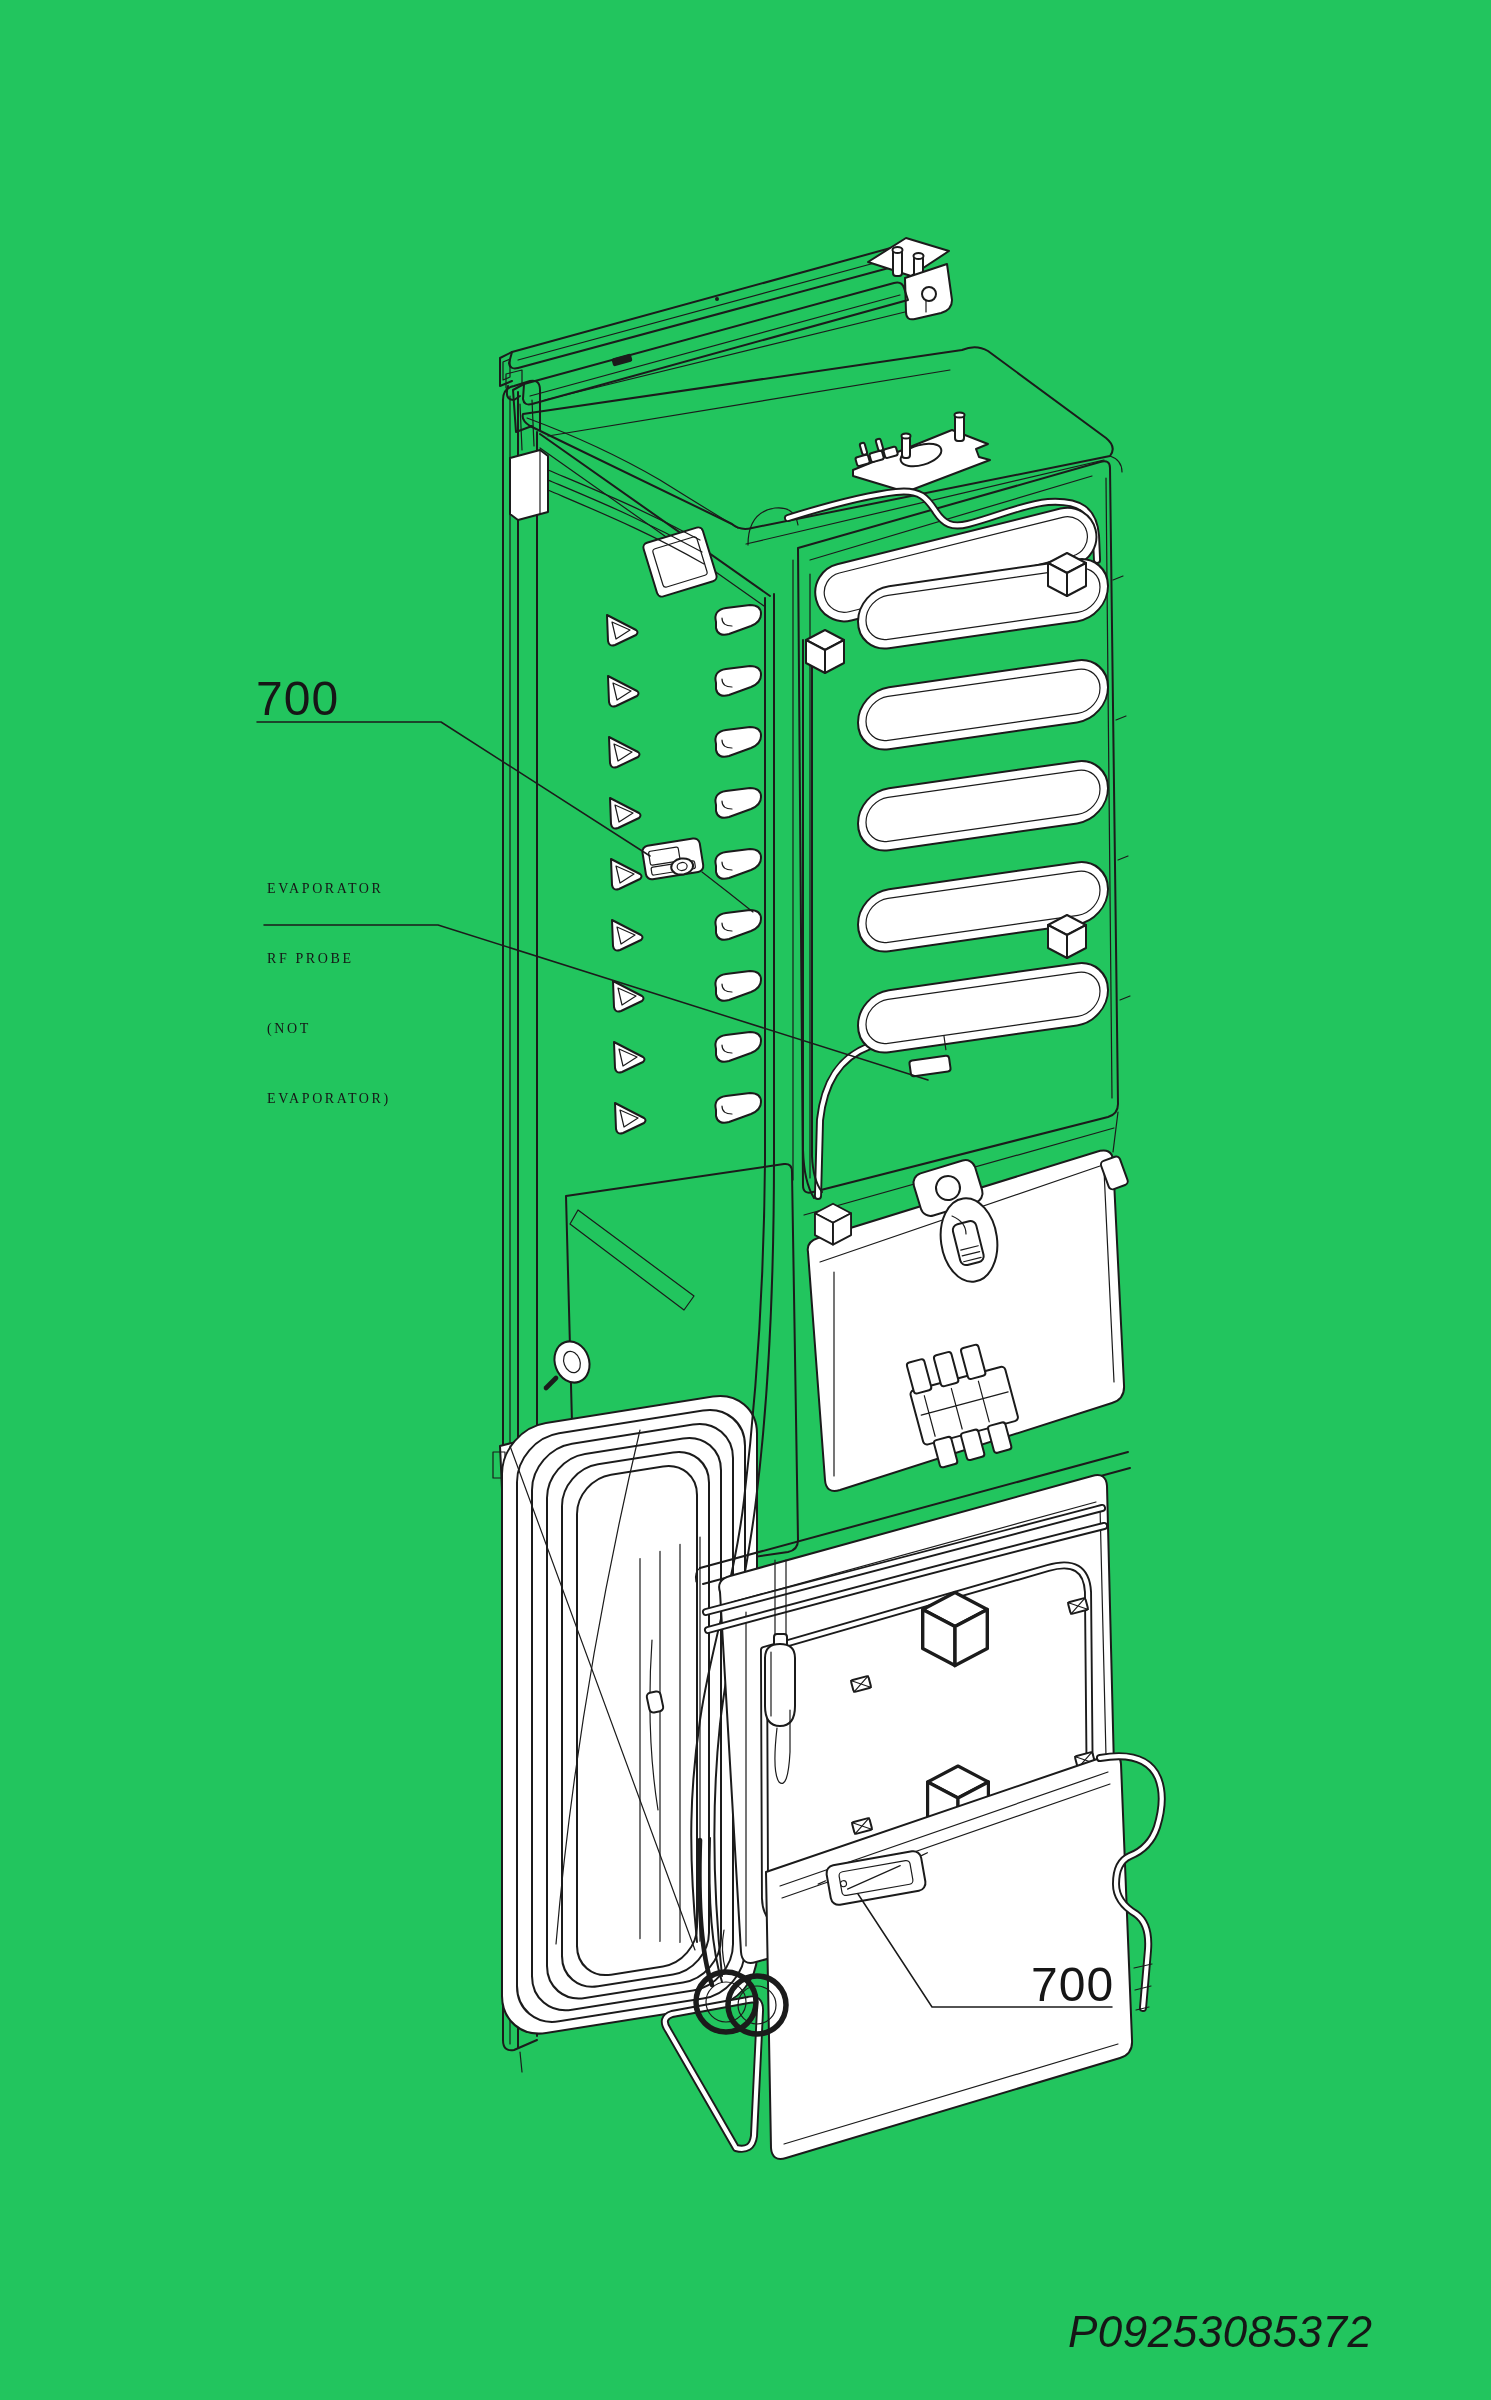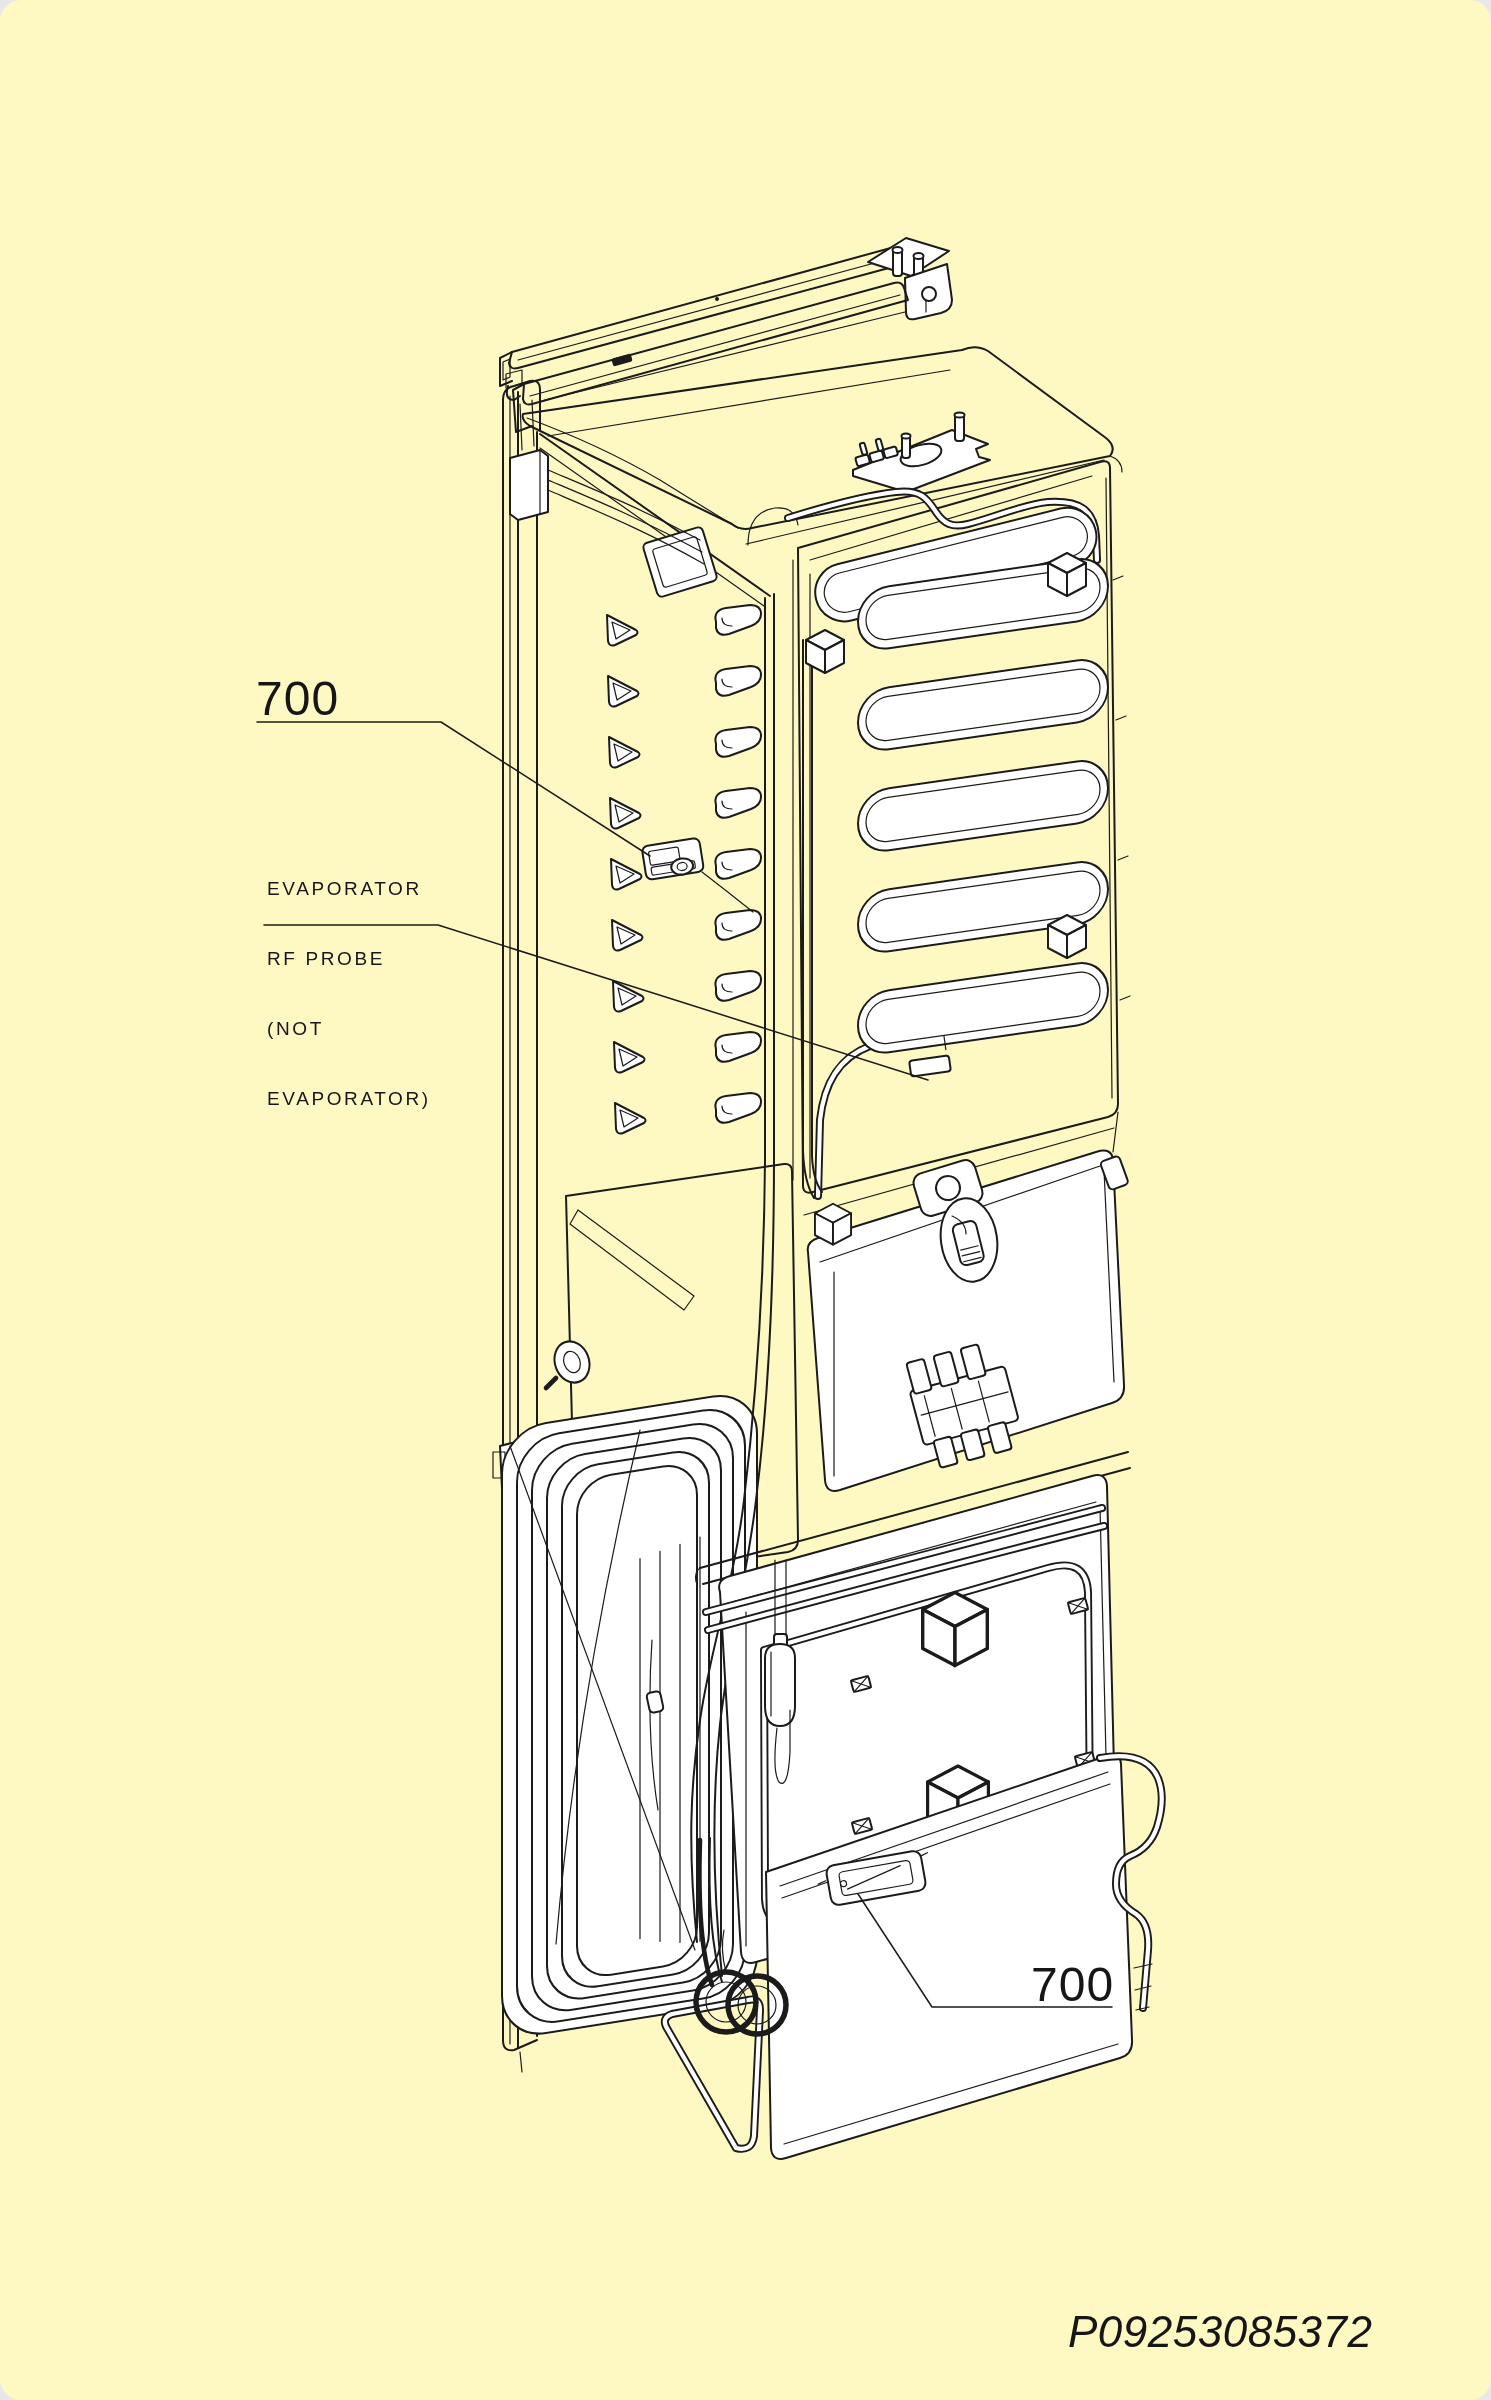--- a/index.html
+++ b/index.html
@@ -1,28 +1,28 @@
 <!DOCTYPE html>
 <html><head>
 <meta charset="utf-8">
 <style>
   html,body{margin:0;padding:0;background:#e8e8e8;}
-  .stage{position:relative;width:1491px;height:2400px;background:#fef9c3;overflow:hidden;
-         font-family:"Liberation Sans",sans-serif;color:#111;border-radius:21px;}
+  .stage{position:relative;width:1491px;height:2400px;background:#22c55e;overflow:hidden;
+         font-family:"Liberation Sans",sans-serif;color:#111;}
   .stage svg{position:absolute;left:0;top:0;}
   .ln{fill:none;stroke:#1b1b1b;stroke-width:2;stroke-linecap:round;stroke-linejoin:round;}
   .tn{stroke-width:1.2;}
   .w{fill:#fff;}
   .to{stroke-width:8;}
   .ti{stroke:#fff;stroke-width:4.2;}
   .tk{stroke-width:4.6;}
   .ld{stroke-width:1.5;}
   .lbl{position:absolute;color:#161616;white-space:pre;}
   .lbl-700{font-size:48px;line-height:1;letter-spacing:1px;}
-  .lbl-note{font-family:Liberation Sans, sans-serif;font-size:19px;line-height:23.4px;
+  .lbl-note{font-family:Liberation Serif, serif;font-size:14px;line-height:23.4px;
             letter-spacing:2.6px;}
   .lbl-pn{font-size:44px;line-height:1;letter-spacing:0.5px;}
 </style>
 </head>
 <body>
 
 <div class="stage">
 
 <svg width="1491" height="2400" viewBox="0 0 1491 2400">
   <defs>

